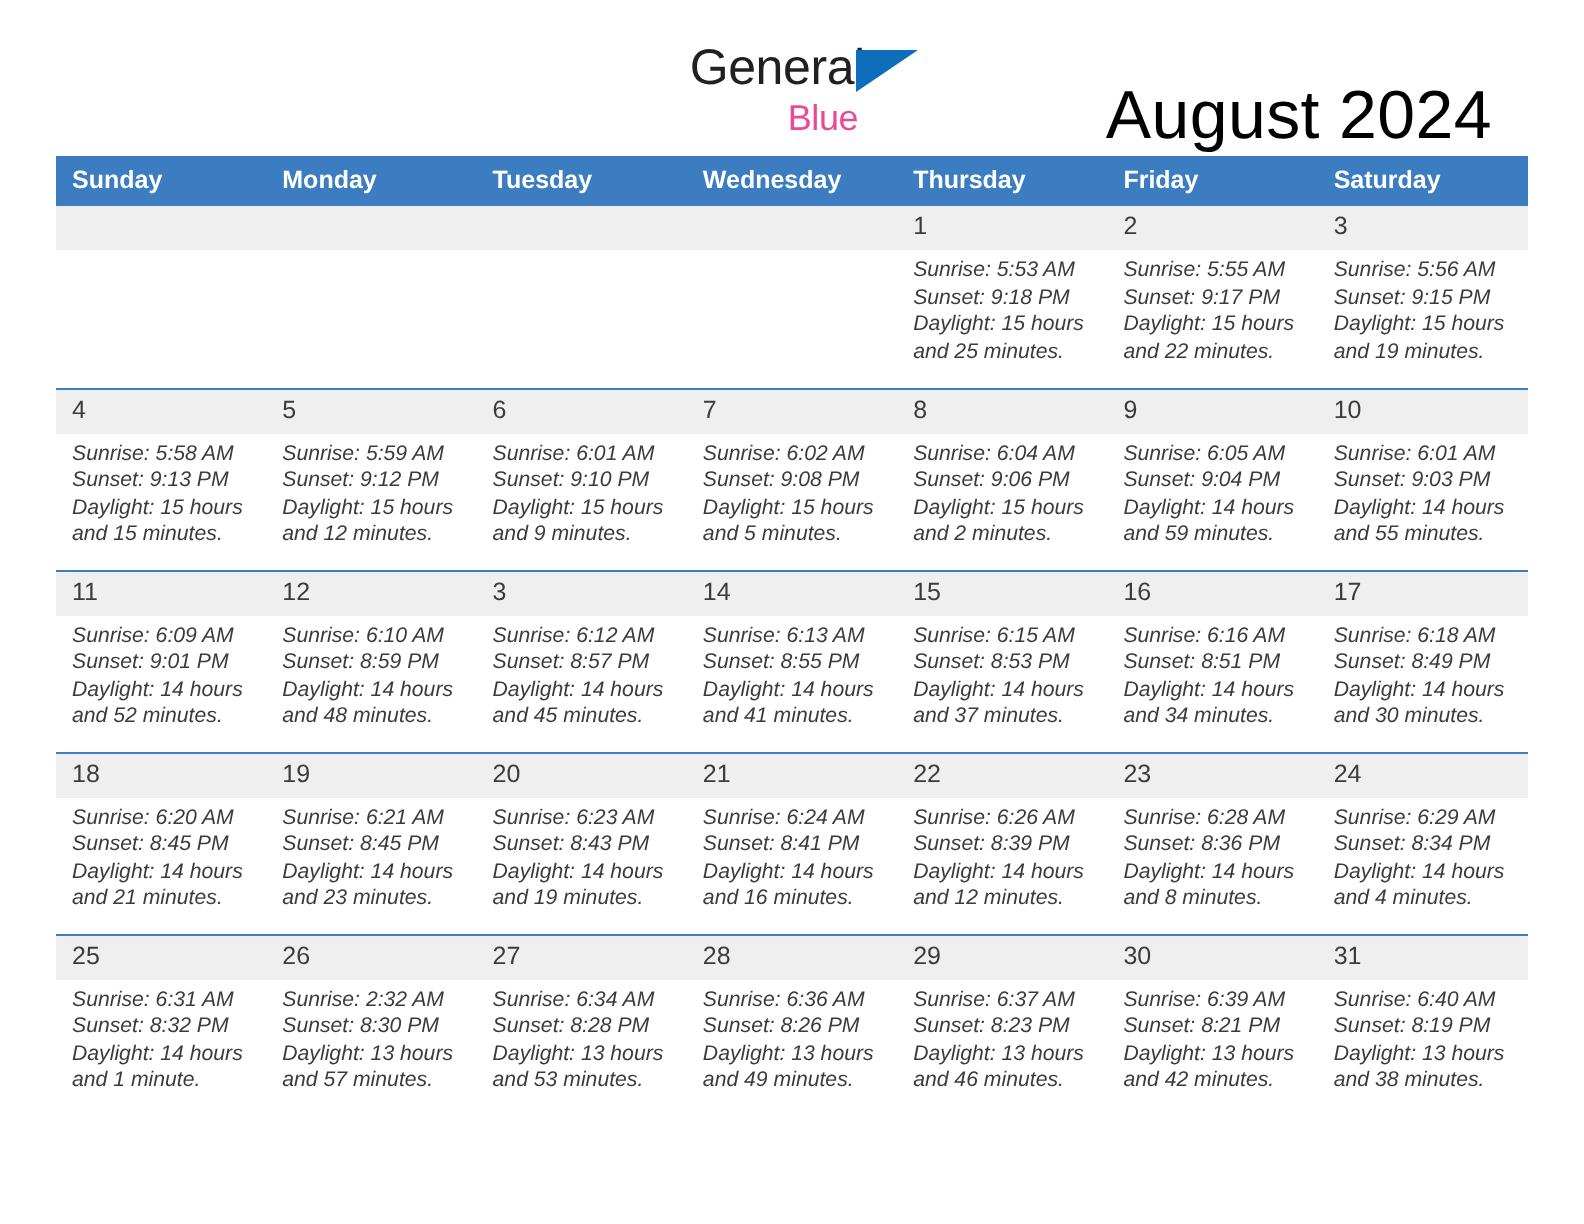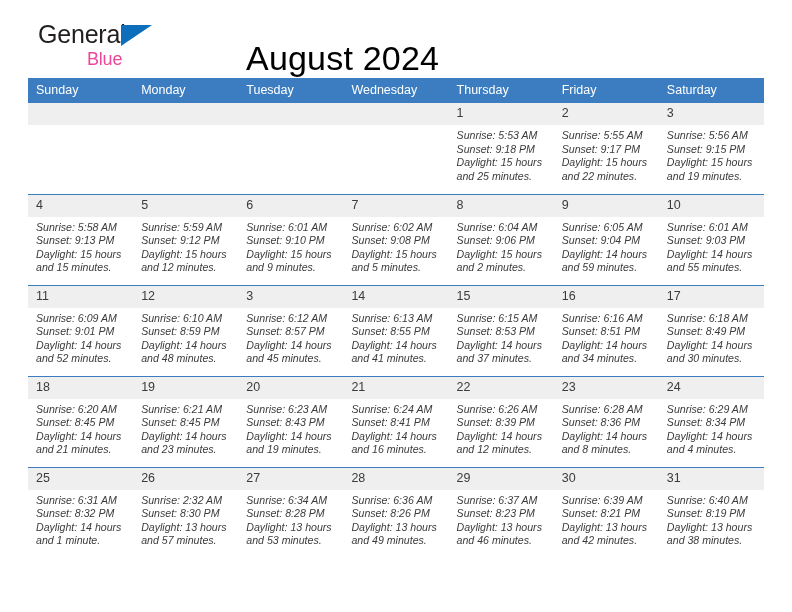--- a/index.html
+++ b/index.html
@@ -20,21 +20,21 @@
     width: 792px;
     height: 612px;
     box-sizing: border-box;
     padding: 0 28px;
   }
 
   
   .top-bar {
     display: flex;
     align-items: flex-start;
-    justify-content: flex-start;
+    justify-content: flex-end;
     height: 78px;
     padding-top: 22px;
     box-sizing: border-box;
   }
 
   .brand {
     position: relative;
     width: 200px;
     height: 52px;
   }
@@ -89,21 +89,21 @@
   
   .calendar {
     width: 736px;
     border-collapse: collapse;
     table-layout: fixed;
   }
   .calendar th {
     background: #3b7dc0;
     color: #ffffff;
     font-size: 12.5px;
-    font-weight: normal;
+    font-weight: bold;
     text-align: left;
     padding: 5px 0 6px 8px;
     height: 21px;
     box-sizing: border-box;
     border: none;
   }
   .calendar td {
     vertical-align: top;
     padding: 0;
     width: 105.14px;

